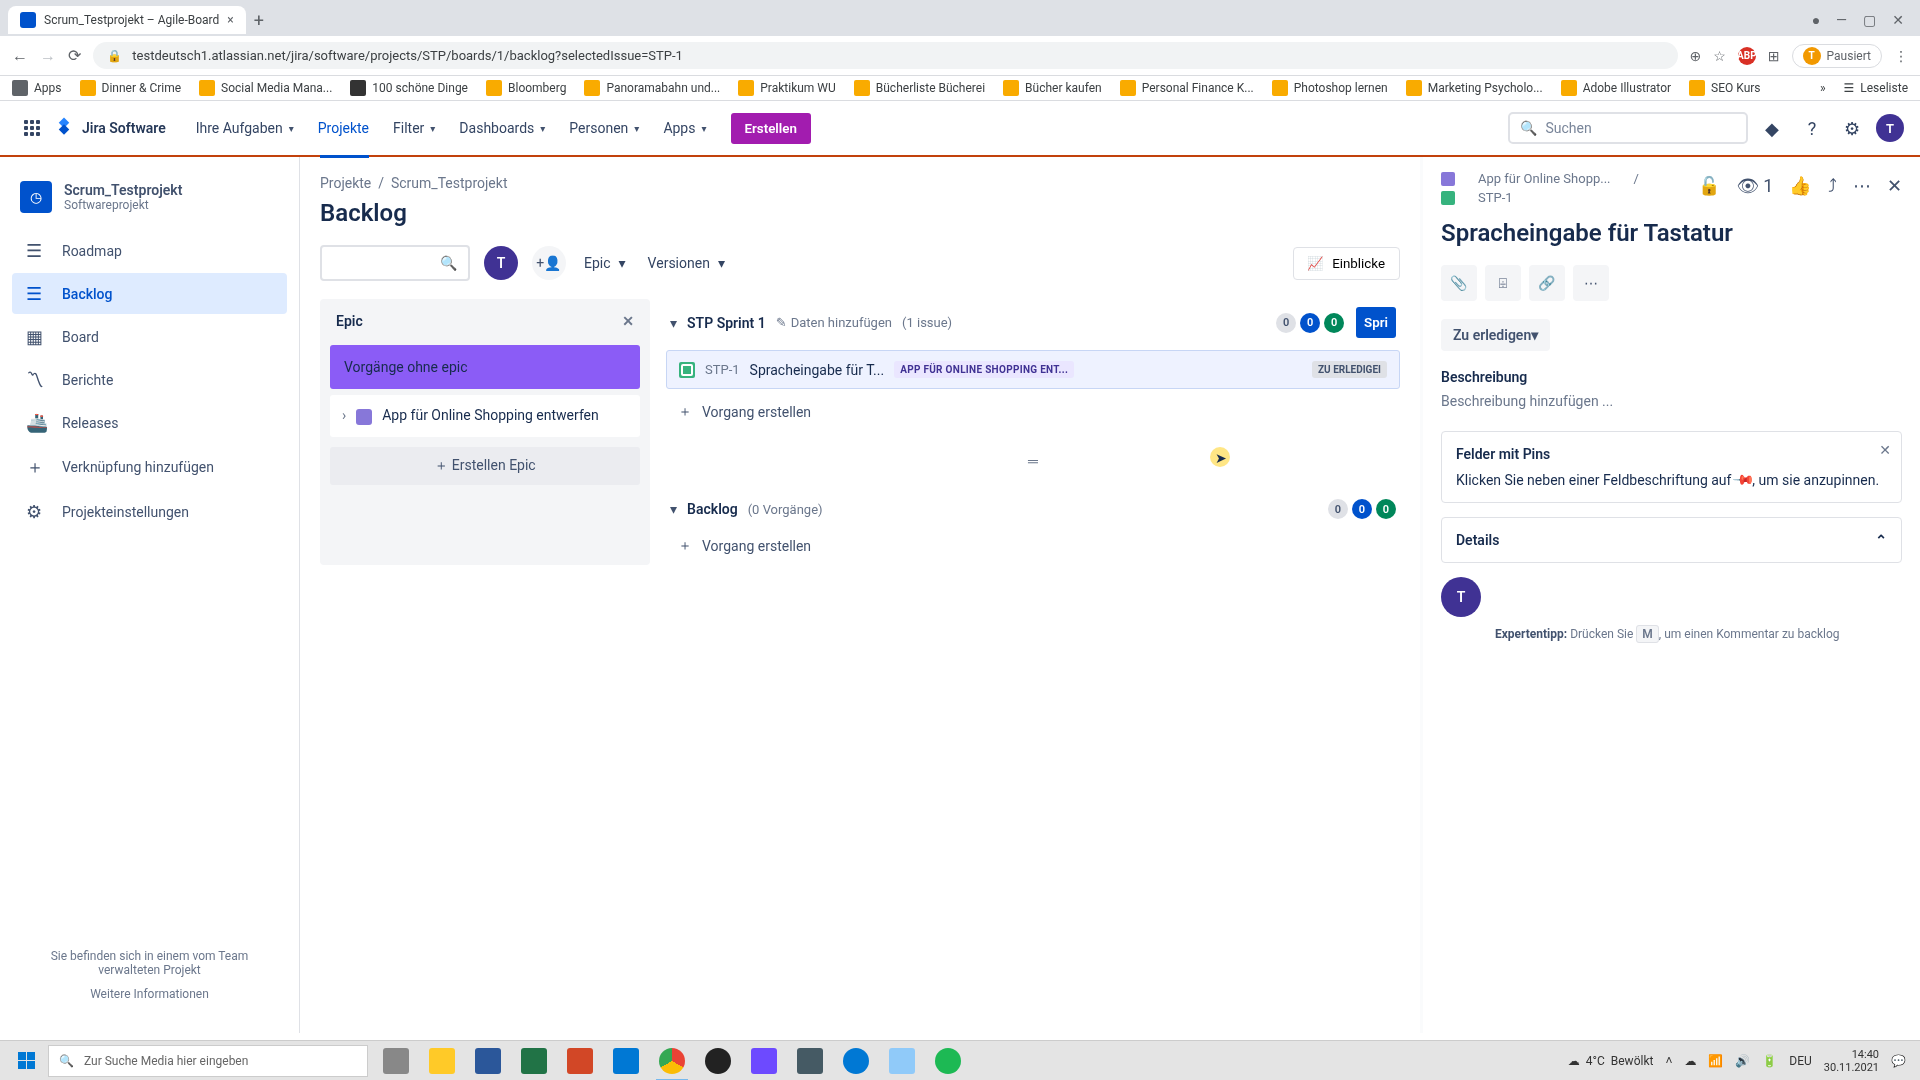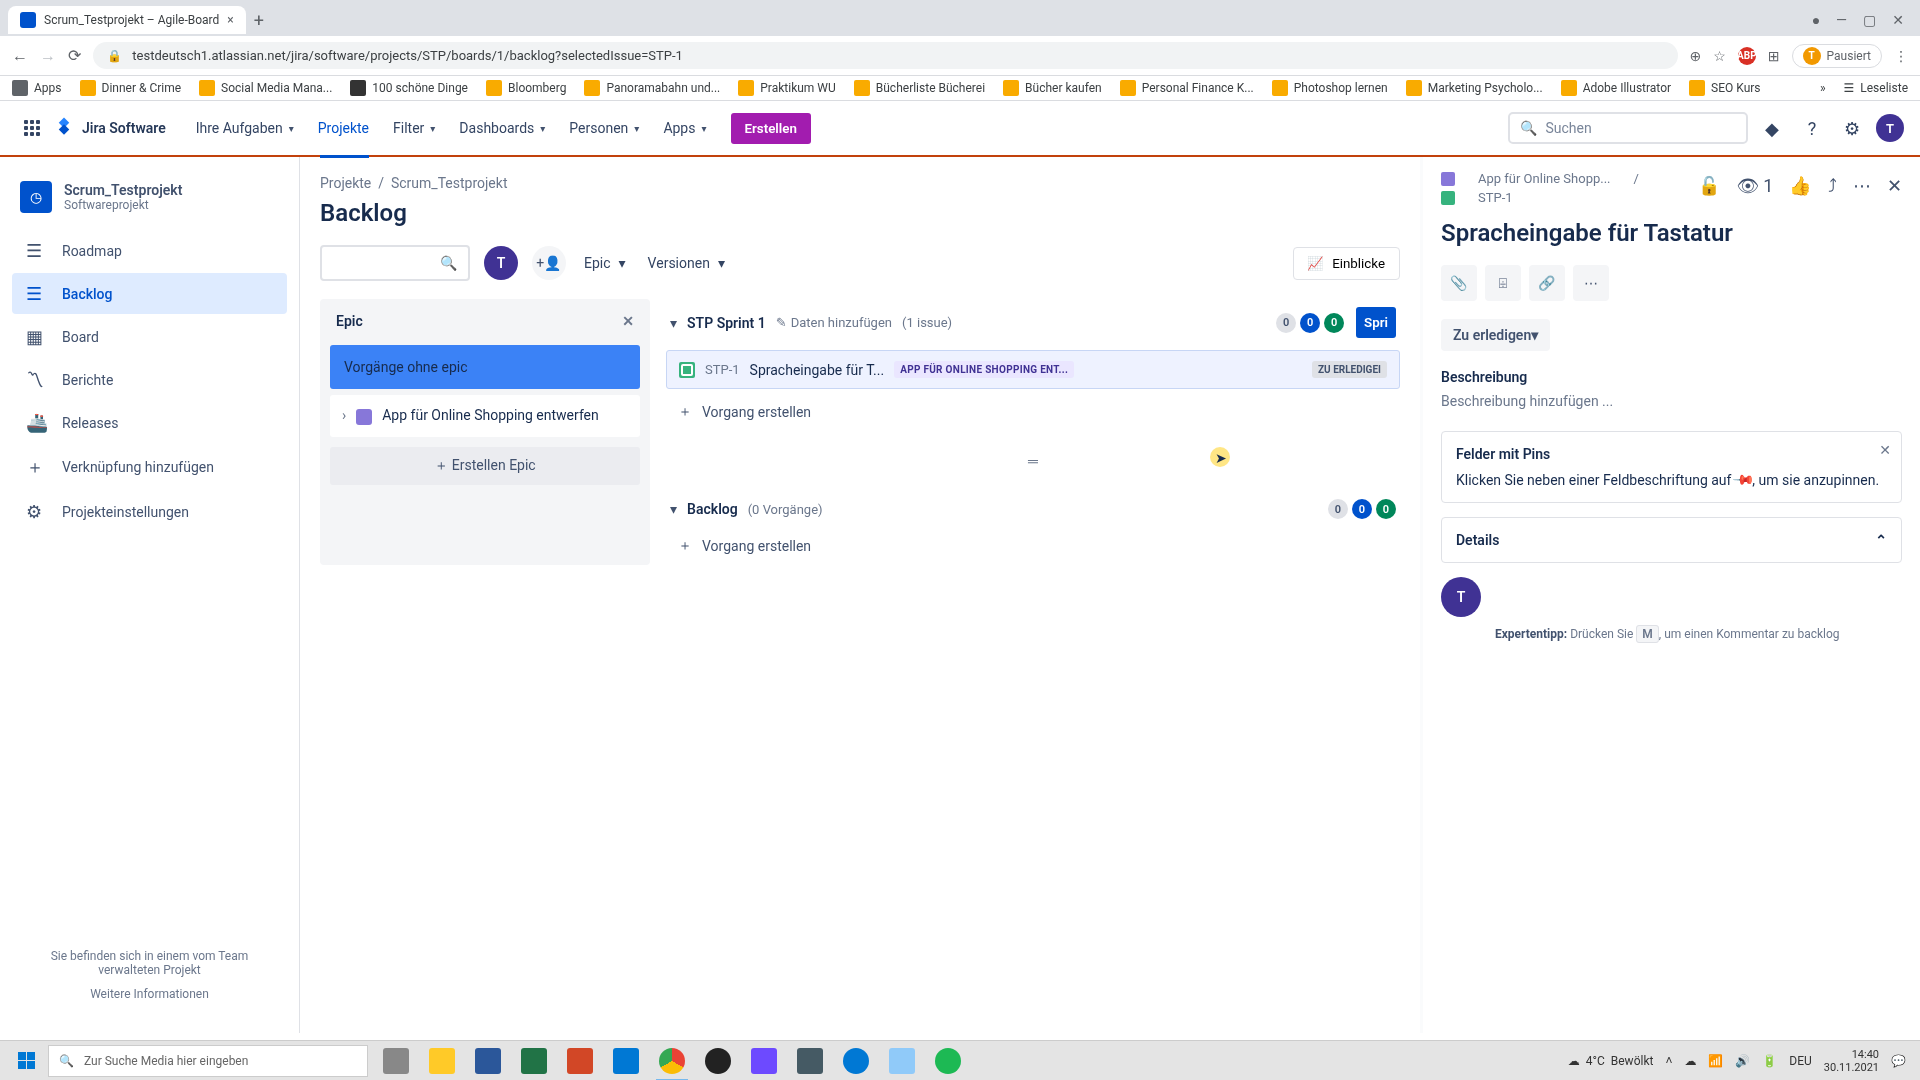--- a/index.html
+++ b/index.html
@@ -65,21 +65,21 @@
 .toolbar{display:flex;align-items:center;gap:14px;margin-bottom:18px;}
 .search-filter{border:2px solid #dfe1e6;border-radius:4px;width:150px;height:36px;display:flex;align-items:center;justify-content:flex-end;padding:0 10px;color:#6b778c;}
 .avatar-circle{width:34px;height:34px;border-radius:50%;background:#403294;color:#fff;display:flex;align-items:center;justify-content:center;font-weight:600;cursor:pointer;}
 .add-people{width:34px;height:34px;border-radius:50%;background:#f4f5f7;display:flex;align-items:center;justify-content:center;cursor:pointer;color:#42526e;}
 .filter-dd{display:flex;align-items:center;gap:8px;cursor:pointer;color:#344563;padding:6px 4px;}
 .insights-btn{margin-left:auto;border:1px solid #dfe1e6;border-radius:4px;padding:8px 14px;display:flex;align-items:center;gap:8px;cursor:pointer;background:#fff;}
 
 .columns{display:flex;gap:16px;}
 .epic-panel{width:330px;background:#f4f5f7;border-radius:4px;padding:14px 0;}
 .epic-header{display:flex;justify-content:space-between;align-items:center;padding:0 16px 10px 16px;font-weight:600;}
-.epic-block{background:#3b82f6;margin:6px 10px;padding:14px;border-radius:3px;font-size:14px;color:#172b4d;}
+.epic-block{background:#8b5cf6;margin:6px 10px;padding:14px;border-radius:3px;font-size:14px;color:#172b4d;}
 .epic-item{background:#fff;margin:6px 10px;padding:12px;border-radius:3px;display:flex;gap:10px;color:#172b4d;cursor:pointer;}
 .epic-color{width:16px;height:16px;background:#8777d9;border-radius:3px;flex-shrink:0;margin-top:2px;}
 .epic-create{margin:10px 10px 0 10px;background:#ebecf0;padding:10px;text-align:center;border-radius:3px;cursor:pointer;color:#42526e;}
 
 .sprint-area{flex:1;}
 .sprint-header{display:flex;align-items:center;gap:10px;padding:8px 4px;}
 .collapse-icn{cursor:pointer;color:#42526e;}
 .sprint-name{font-weight:600;}
 .add-date{color:#6b778c;font-size:13px;display:flex;align-items:center;gap:4px;cursor:pointer;}
 .issue-count{color:#6b778c;font-size:13px;}

